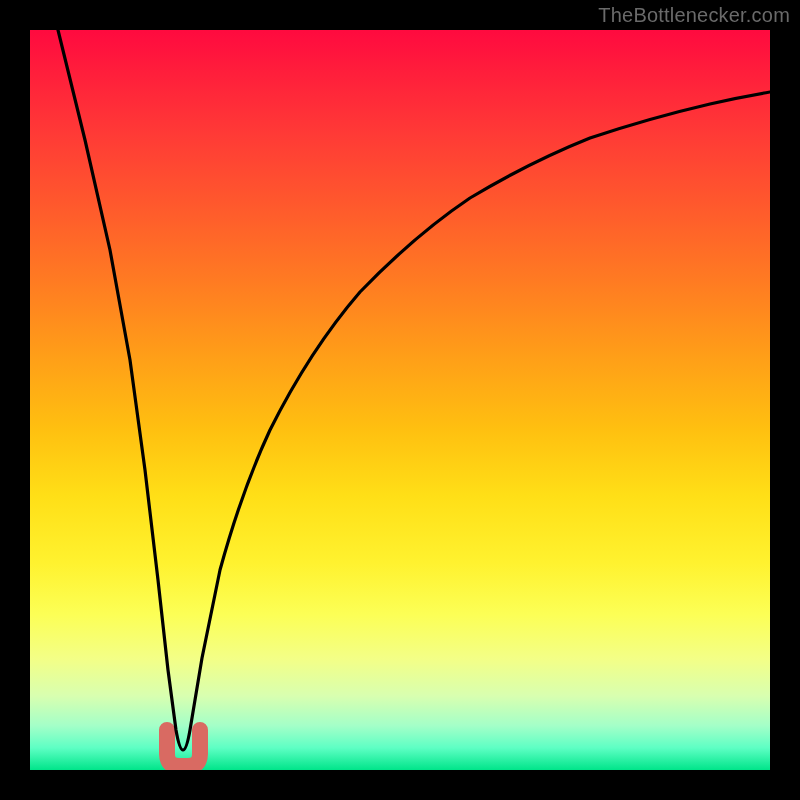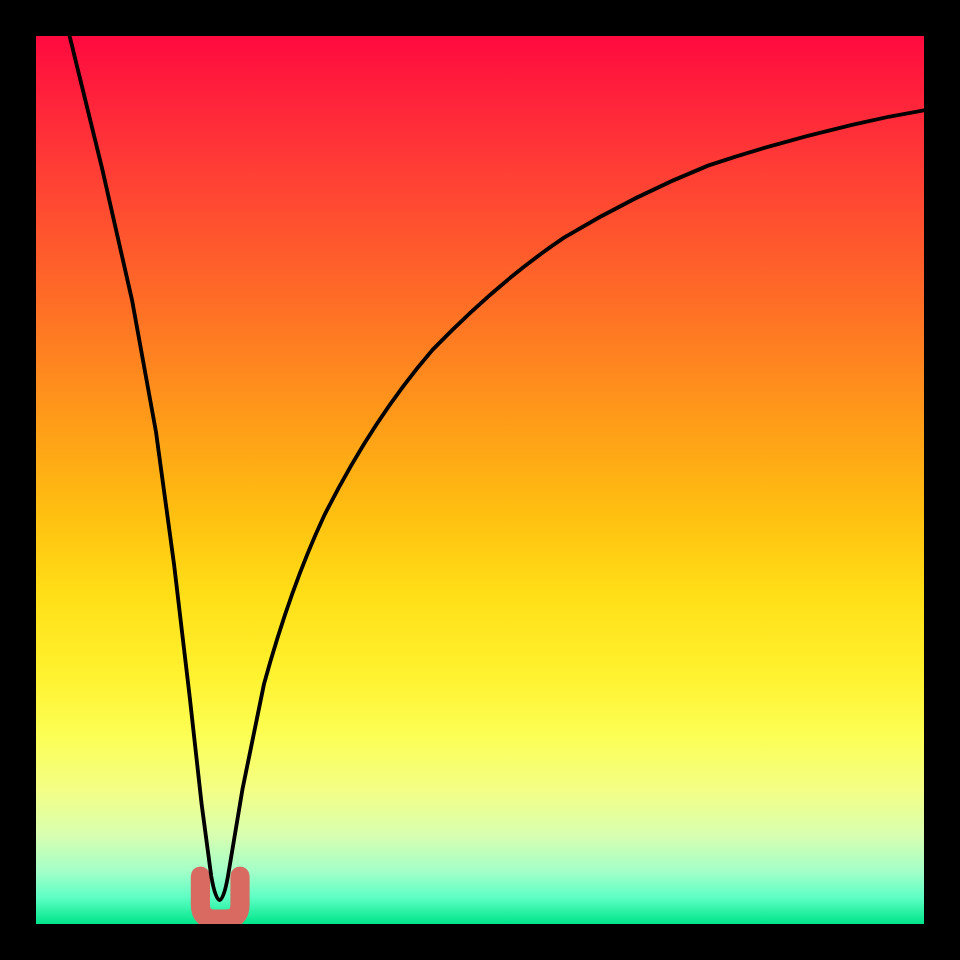--- a/index.html
+++ b/index.html
@@ -60,20 +60,21 @@
   svg.curve {
     position: absolute;
     inset: 0;
   }
 </style>
 </head>
 <body>
 
 <div class="frame">
 
+  <div class="watermark">TheBottlenecker.com</div>
 
   <div class="plot">
     <div class="gradient"></div>
 
     <svg class="curve" viewBox="0 0 740 740" preserveAspectRatio="none">
 
       <path d="M 137 700
                L 137 724
                Q 137 736 149 736
                L 158 736

